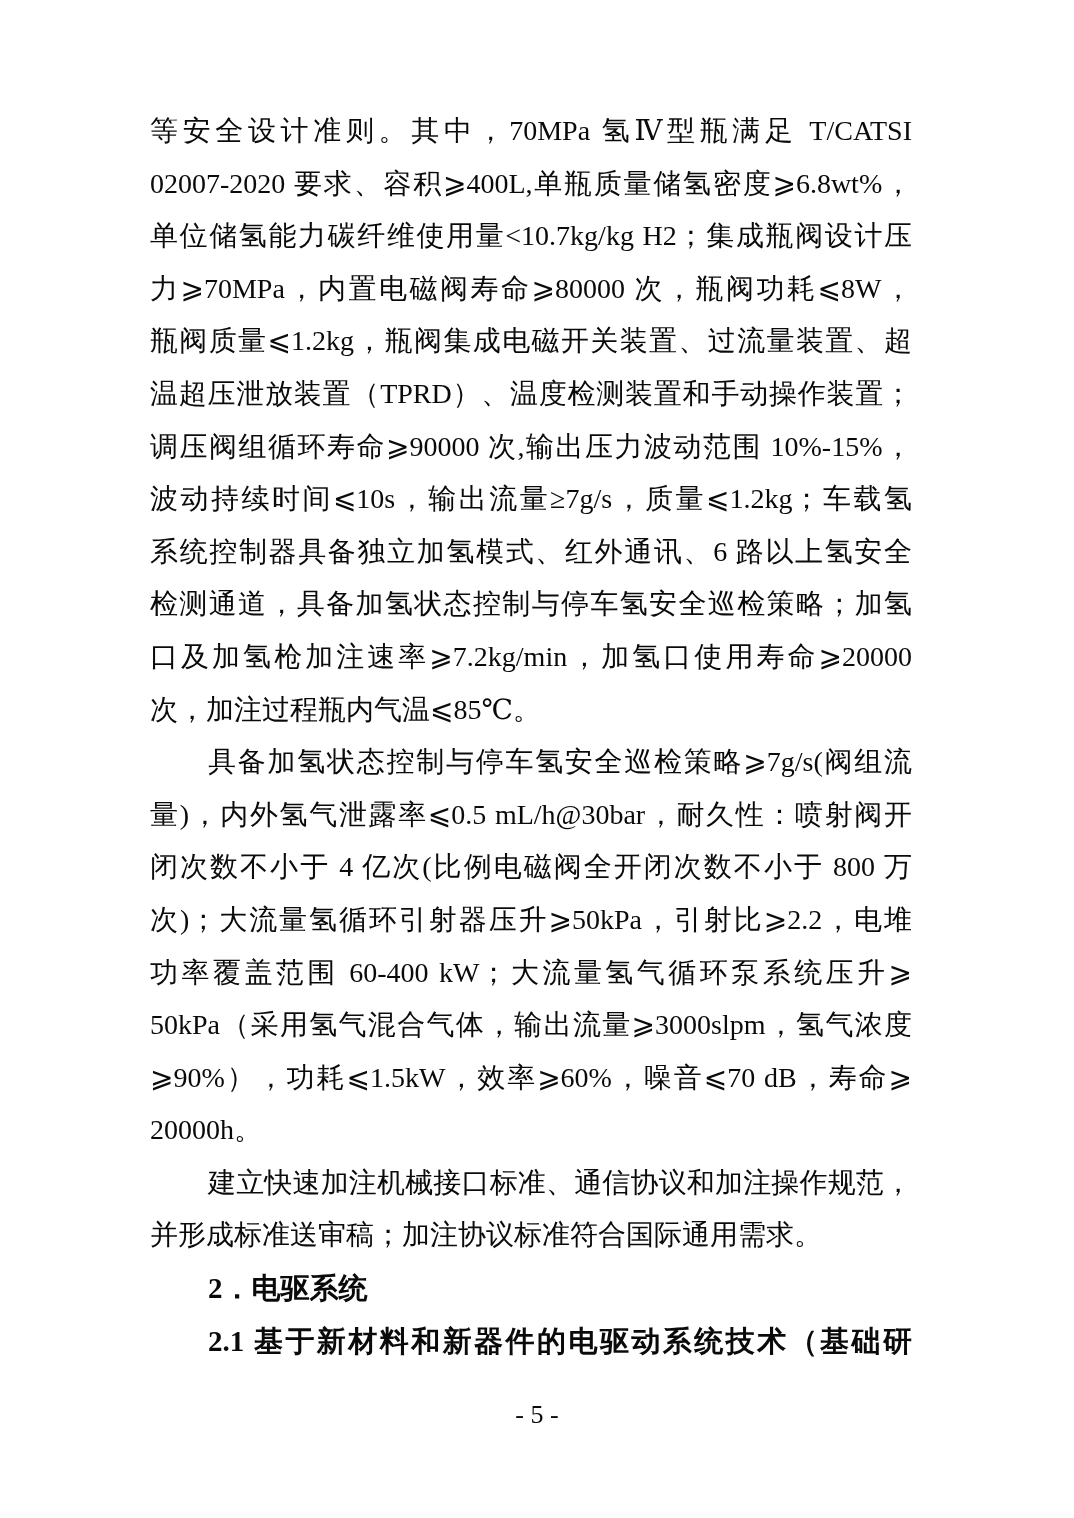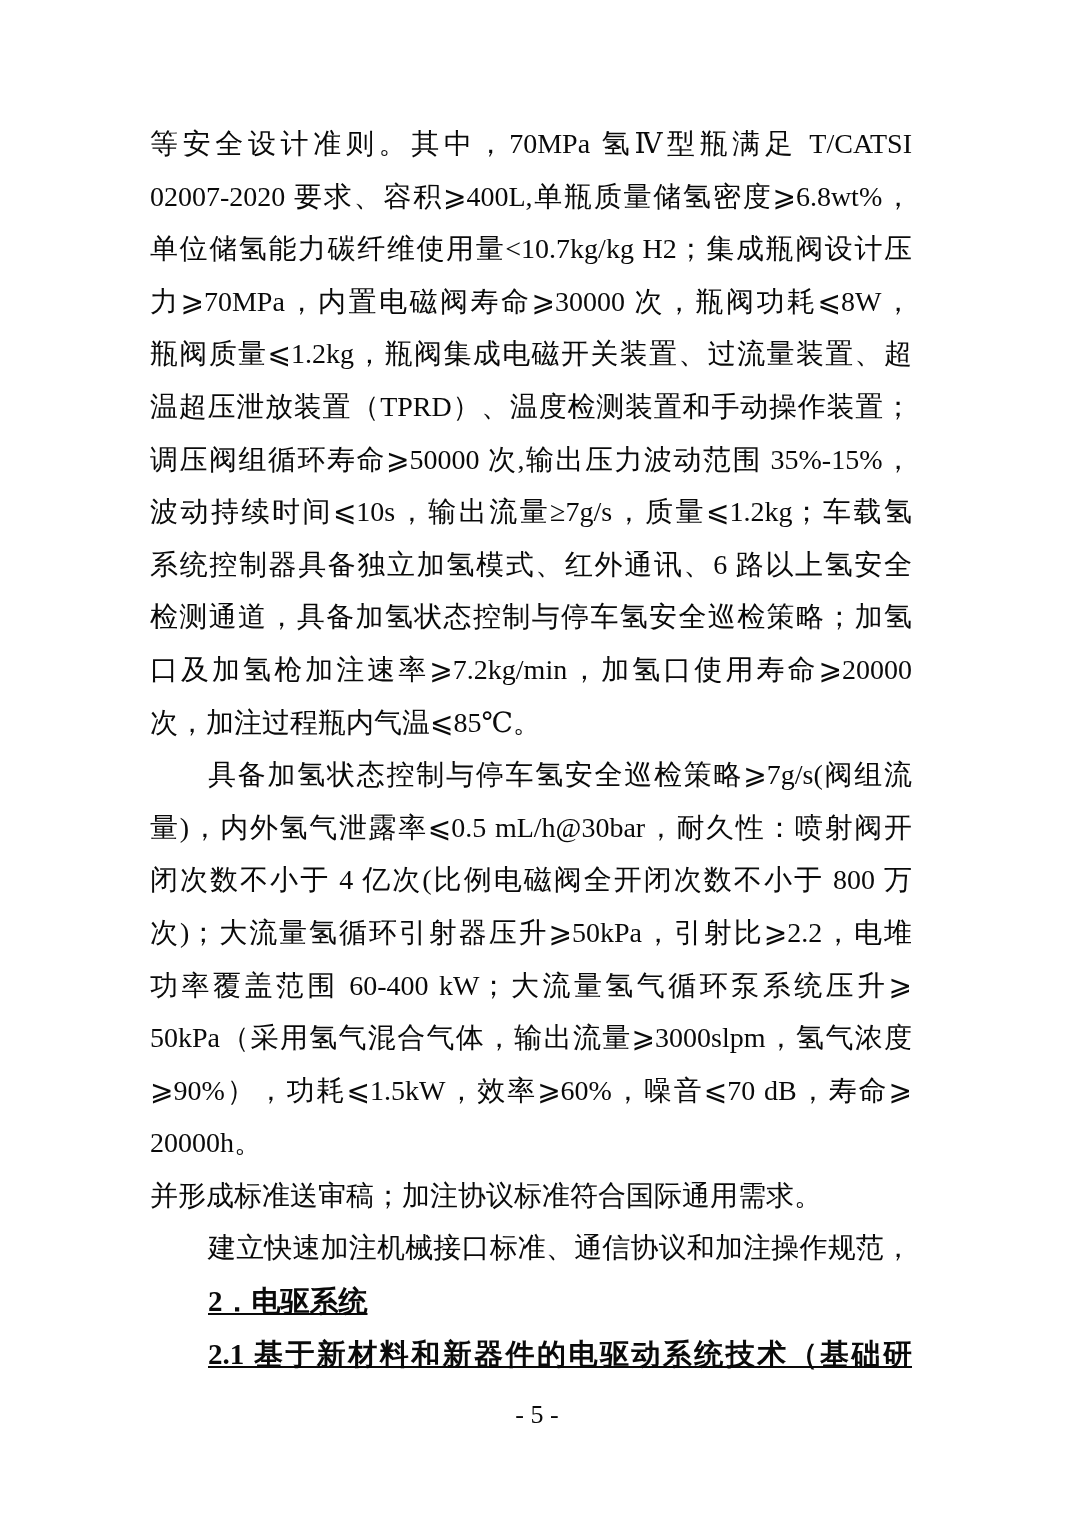--- a/index.html
+++ b/index.html
@@ -13,21 +13,21 @@
     height: 1518px;
     margin: 0 auto;
     background: #ffffff;
     font-family: "Liberation Serif", "DejaVu Serif", serif;
     color: #0a0a0a;
     overflow: hidden;
   }
   .textblock {
     position: absolute;
     left: 150px;
-    top: 118px;
+    top: 105px;
     width: 762px;
   }
   .ln {
     height: 52.6px;
     line-height: 52.6px;
     font-size: 28px;
     text-align: justify;
     text-align-last: justify;
     overflow: hidden;
     white-space: normal;
@@ -35,21 +35,20 @@
   .ln.end {
     text-align: center;
     text-align-last: left;
   }
   .ln.indent {
     text-indent: 58px;
   }
   .ln.bold {
     font-weight: bold;
     font-size: 29px;
-    text-decoration: underline;
   }
   .footer {
     position: absolute;
     top: 1395px;
     left: 0;
     width: 100%;
     height: 40px;
     line-height: 40px;
     text-align: center;
     font-size: 26px;
@@ -58,41 +57,41 @@
 </style>
 </head>
 <body>
 
 <div class="page">
   <div class="textblock">
 
     <div class="ln">等安全设计准则。其中，70MPa 氢Ⅳ型瓶满足 T/CATSI</div>
     <div class="ln">02007-2020 要求、容积⩾400L,单瓶质量储氢密度⩾6.8wt%，</div>
     <div class="ln">单位储氢能力碳纤维使用量&lt;10.7kg/kg H2；集成瓶阀设计压</div>
-    <div class="ln">力⩾70MPa，内置电磁阀寿命⩾30000 次，瓶阀功耗⩽8W，</div>
+    <div class="ln">力⩾70MPa，内置电磁阀寿命⩾80000 次，瓶阀功耗⩽8W，</div>
     <div class="ln">瓶阀质量⩽1.2kg，瓶阀集成电磁开关装置、过流量装置、超</div>
     <div class="ln">温超压泄放装置（TPRD）、温度检测装置和手动操作装置；</div>
-    <div class="ln">调压阀组循环寿命⩾50000 次,输出压力波动范围 35%-15%，</div>
+    <div class="ln">调压阀组循环寿命⩾90000 次,输出压力波动范围 10%-15%，</div>
     <div class="ln">波动持续时间⩽10s，输出流量≥7g/s，质量⩽1.2kg；车载氢</div>
     <div class="ln">系统控制器具备独立加氢模式、红外通讯、6 路以上氢安全</div>
     <div class="ln">检测通道，具备加氢状态控制与停车氢安全巡检策略；加氢</div>
     <div class="ln">口及加氢枪加注速率⩾7.2kg/min，加氢口使用寿命⩾20000</div>
     <div class="ln end">次，加注过程瓶内气温⩽85℃。</div>
 
     <div class="ln indent">具备加氢状态控制与停车氢安全巡检策略⩾7g/s(阀组流</div>
     <div class="ln">量)，内外氢气泄露率⩽0.5 mL/h@30bar，耐久性：喷射阀开</div>
     <div class="ln">闭次数不小于 4 亿次(比例电磁阀全开闭次数不小于 800 万</div>
     <div class="ln">次)；大流量氢循环引射器压升⩾50kPa，引射比⩾2.2，电堆</div>
     <div class="ln">功率覆盖范围 60-400 kW；大流量氢气循环泵系统压升⩾</div>
     <div class="ln">50kPa（采用氢气混合气体，输出流量⩾3000slpm，氢气浓度</div>
     <div class="ln">⩾90%），功耗⩽1.5kW，效率⩾60%，噪音⩽70 dB，寿命⩾</div>
     <div class="ln end">20000h。</div>
 
+    <div class="ln indent">建立快速加注机械接口标准、通信协议和加注操作规范，</div>
     <div class="ln end">并形成标准送审稿；加注协议标准符合国际通用需求。</div>
-    <div class="ln indent">建立快速加注机械接口标准、通信协议和加注操作规范，</div>
 
     <div class="ln indent bold end">2．电驱系统</div>
 
     <div class="ln indent bold">2.1 基于新材料和新器件的电驱动系统技术（基础研究）</div>
 
   </div>
 
   <div class="footer">- 5 -</div>
 </div>
 

